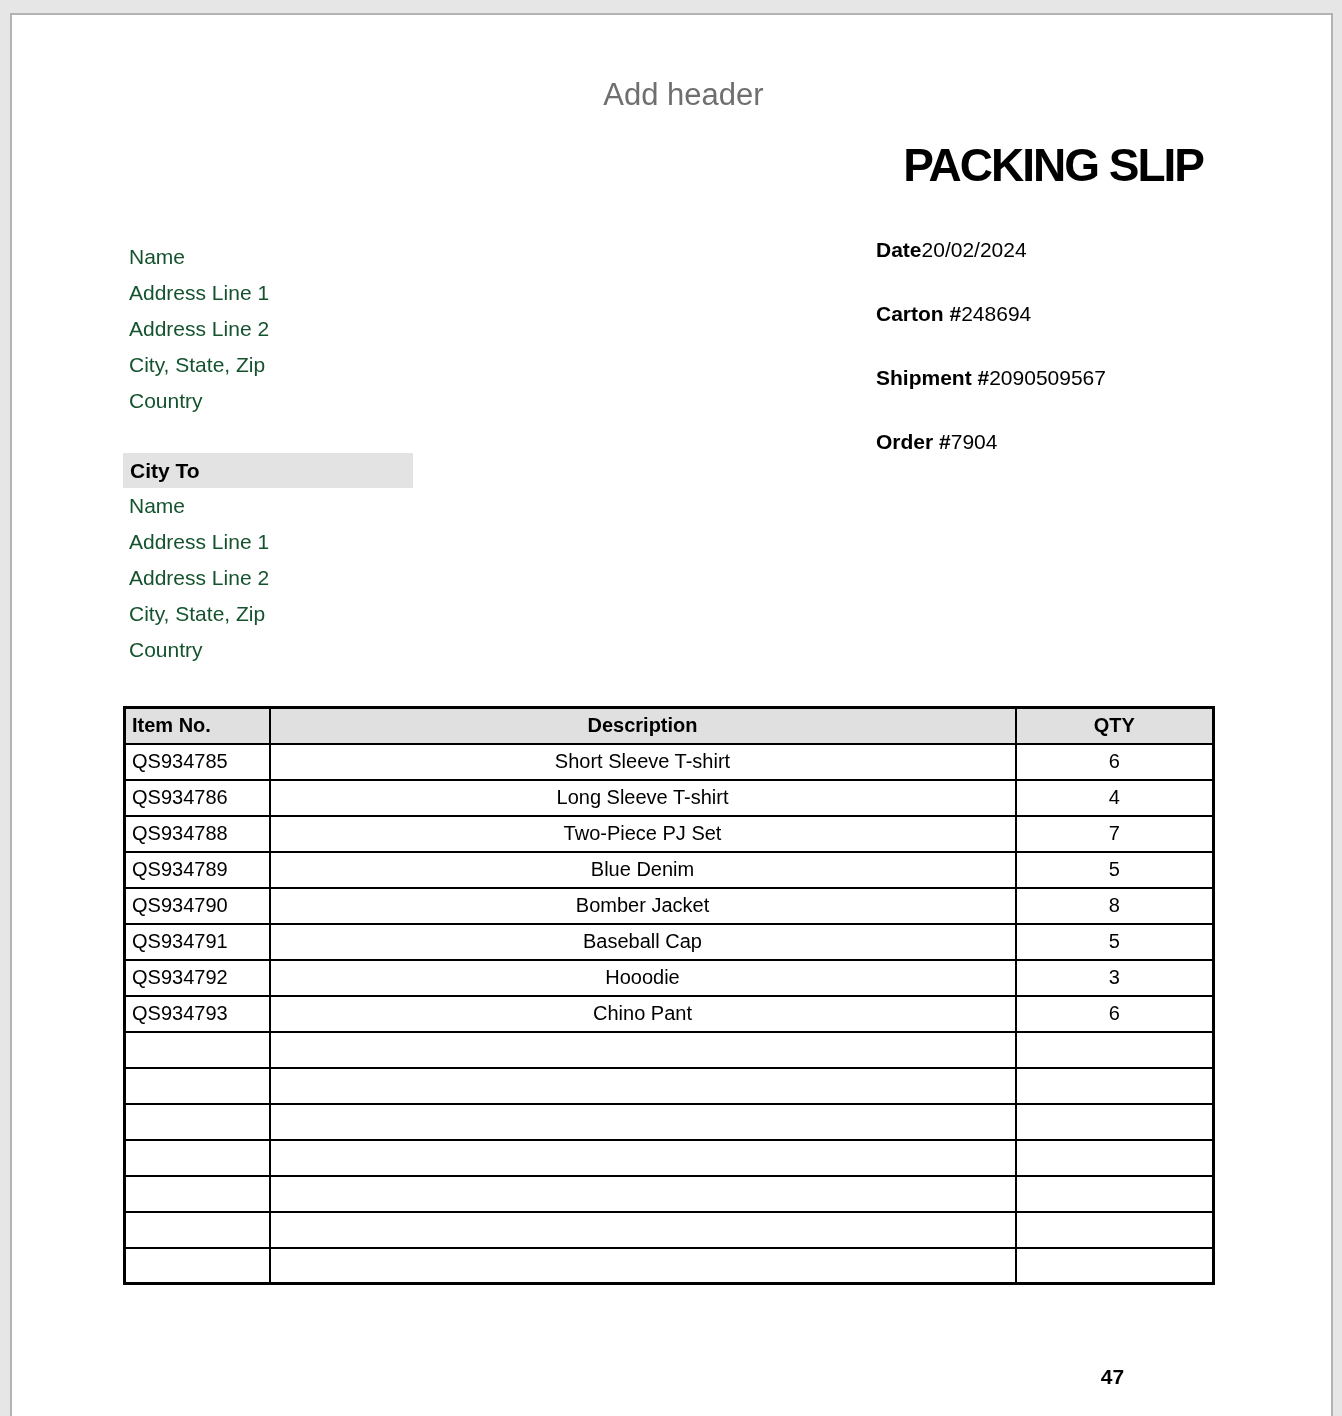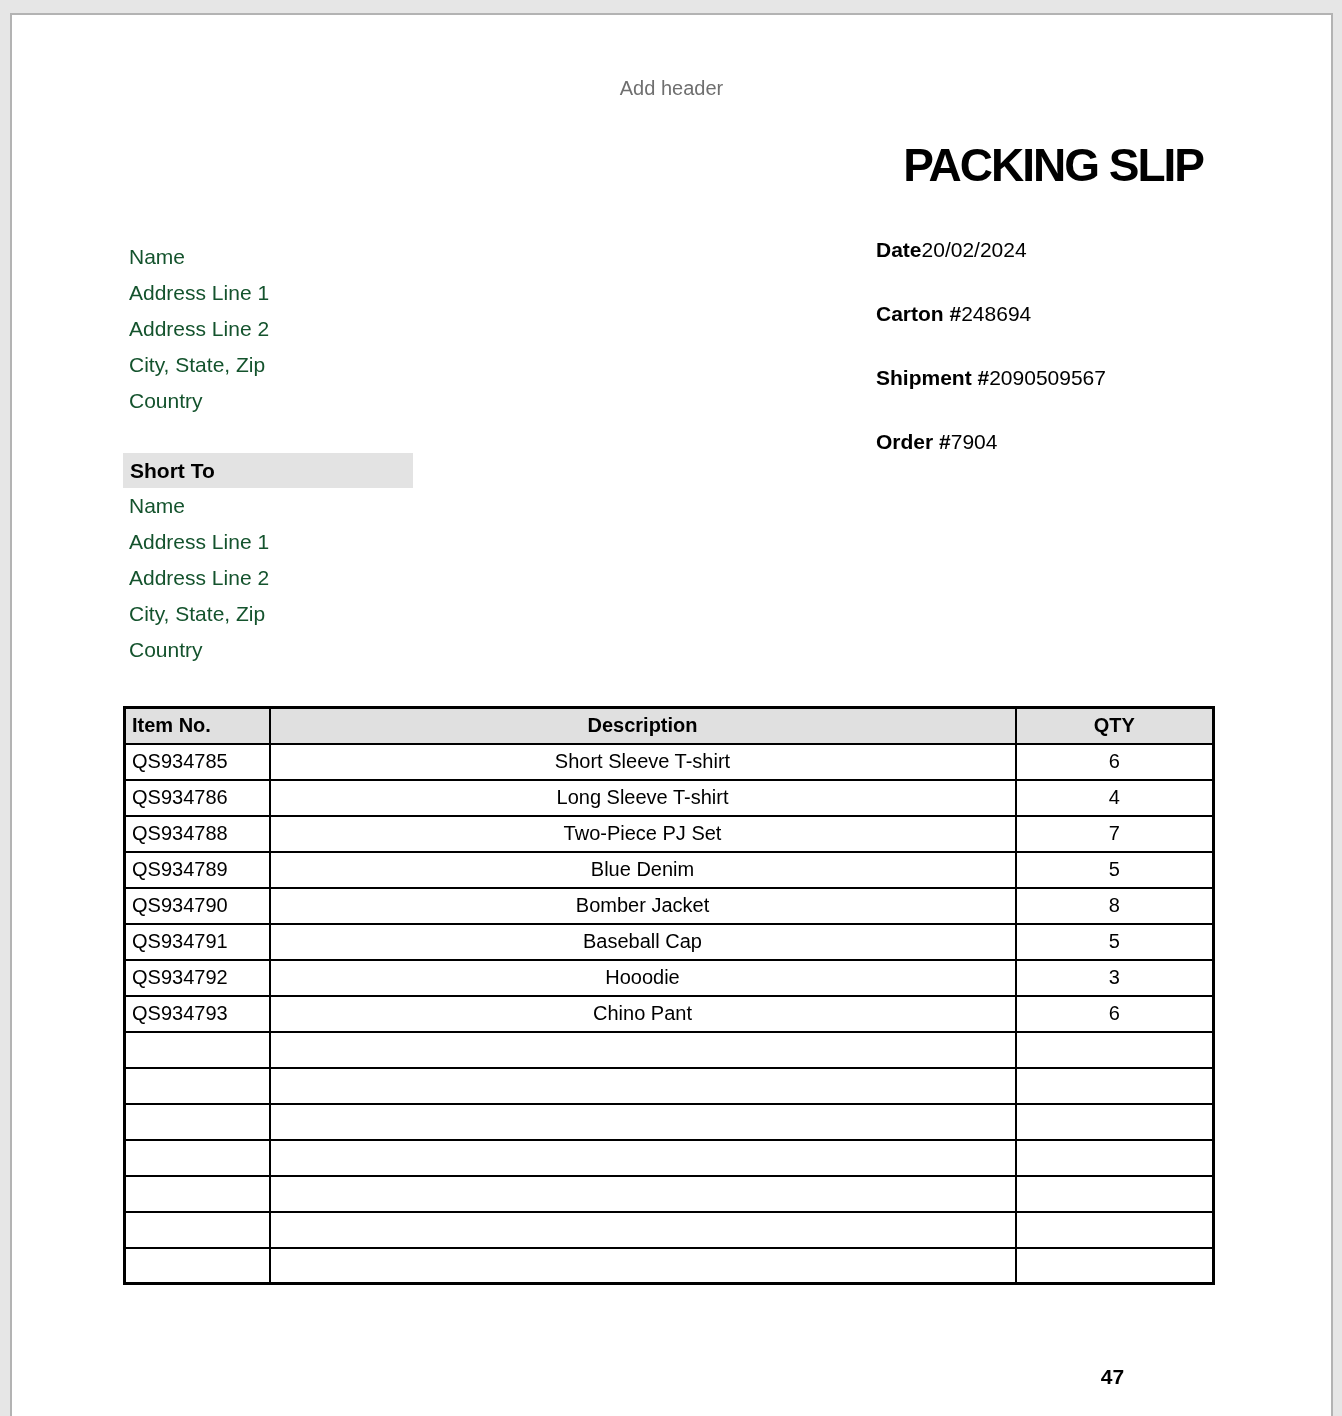--- a/index.html
+++ b/index.html
@@ -5,22 +5,22 @@
   * { margin:0; padding:0; box-sizing:border-box; font-family:"Liberation Sans", sans-serif; }
   html,body { width:1342px; height:1416px; }
   body { background:#e6e6e6; position:relative; overflow:hidden; }
 
   .page {
     position:absolute; left:10px; top:13px; width:1323px; height:1410px;
     background:#ffffff; border:2px solid #b3b3b3; border-bottom:none;
   }
 
   .header-placeholder {
-    position:absolute; top:62px; left:0; width:100%;
-    text-align:center; font-size:20px; color:#6f6f6f;
+    position:absolute; top:62px; left:12px; width:100%;
+    text-align:center; font-size:31px; color:#6f6f6f;
   }
 
   .doc-title {
     position:absolute; top:123px; right:128px;
     font-size:46px; font-weight:700; letter-spacing:-2px; color:#000;
     white-space:nowrap;
   }
 
   .section-label {
     position:absolute; left:111px; width:290px; height:35px;
@@ -96,21 +96,21 @@
       <div class="meta-row">
         <span class="meta-label">Shipment #</span>
         <span class="meta-value">2090509567</span>
       </div>
       <div class="meta-row">
         <span class="meta-label">Order #</span>
         <span class="meta-value">7904</span>
       </div>
     </div>
 
-  <div class="section-label" id="ship-to-label">Short To</div>
+  <div class="section-label" id="ship-to-label">City To</div>
 
   <div class="addr-lines" id="ship-to-lines">
       <div class="addr-line">Name</div>
       <div class="addr-line">Address Line 1</div>
       <div class="addr-line">Address Line 2</div>
       <div class="addr-line">City, State, Zip</div>
       <div class="addr-line">Country</div>
     </div>
 
   <table class="items">

